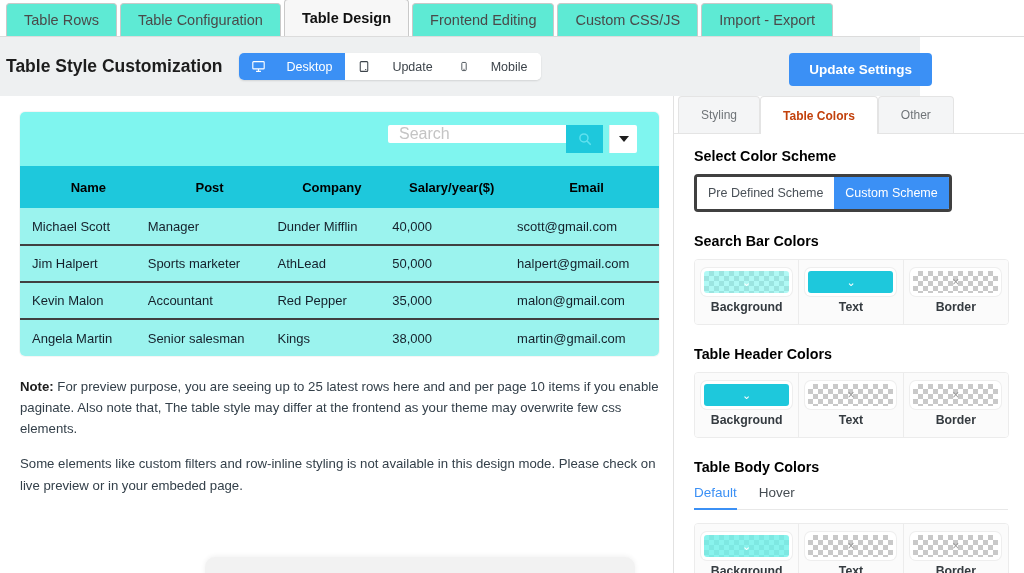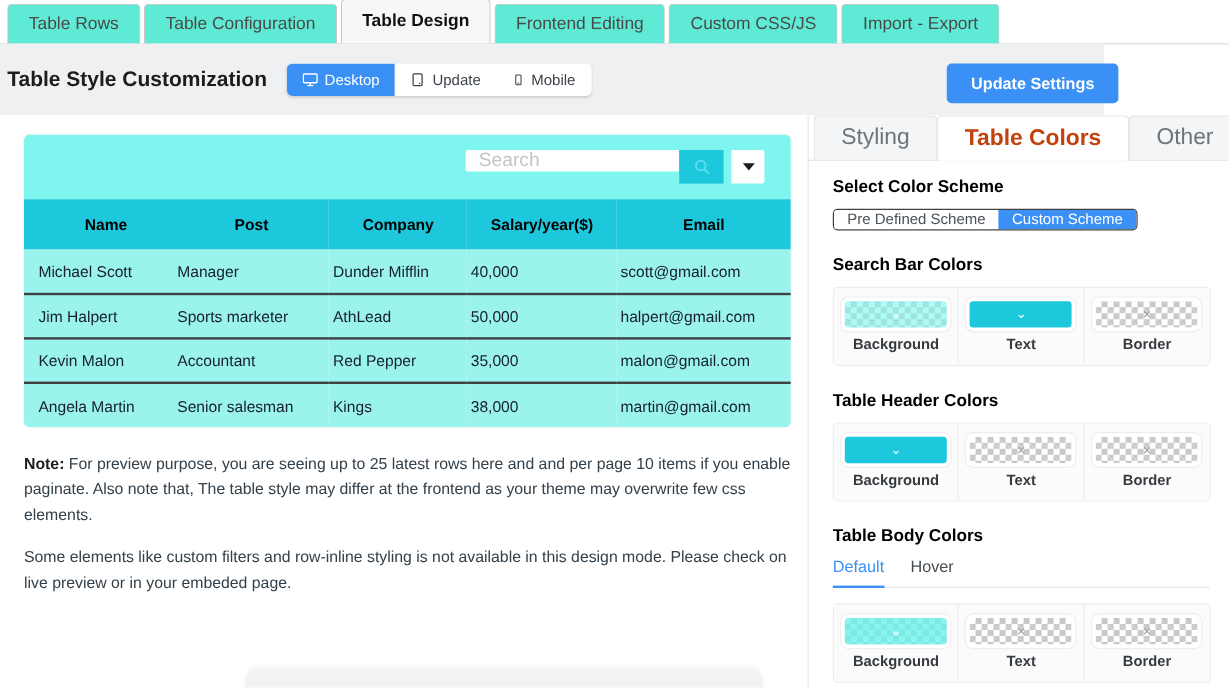--- a/index.html
+++ b/index.html
@@ -56,21 +56,21 @@
   }
   .devicegroup {
     display: flex;
     background: #ffffff;
     border-radius: 5px;
     box-shadow: 0 1px 2px rgba(0,0,0,.12);
     overflow: hidden;
     height: 27px;
   }
   .devbtn {
-    display: flex; align-items: center; gap: 6px;
+    display: flex; align-items: center; gap: 22px;
     padding: 0 13px;
     font-size: 12.5px;
     color: #3c434a;
     background: #ffffff;
     cursor: pointer;
     white-space: nowrap;
   }
   .devbtn.active { background: #3b90f5; color: #ffffff; font-weight: 500; }
   .devbtn svg { display: block; }
 
@@ -196,21 +196,21 @@
     display: flex; align-items: flex-end;
     height: 38px;
     border-bottom: 1px solid #e4e4e4;
     background: #ffffff;
     padding-left: 4px;
   }
   .rp-tab {
     padding: 0 22px;
     height: 37px;
     display: flex; align-items: center; justify-content: center;
-    font-size: 19px;
+    font-size: 12px;
     color: #6f7478;
     background: #f4f5f6;
     border: 1px solid #e4e4e4;
     border-bottom: none;
     border-radius: 4px 4px 0 0;
     cursor: pointer;
     white-space: nowrap;
   }
   .rp-tab.active {
     background: #ffffff;
@@ -223,24 +223,24 @@
 
   .rp-body { padding: 14px 16px 0 20px; }
   .sec-title {
     font-size: 14.3px; font-weight: bold; color: #000000;
     margin-bottom: 10px;
   }
   .sec-title.gap { margin-top: 21px; }
 
   .scheme-toggle {
     display: inline-flex;
-    border: 1px solid #404040;
+    border: 3px solid #404040;
     border-radius: 4px;
     overflow: hidden;
-    height: 18px;
+    height: 38px;
     justify-content: center;
   }
   .scheme-btn {
     display: flex; align-items: center;
     padding: 0 11px;
     font-size: 12.5px;
     background: #ffffff; color: #4a5158;
     cursor: pointer;
     white-space: nowrap;
   }

